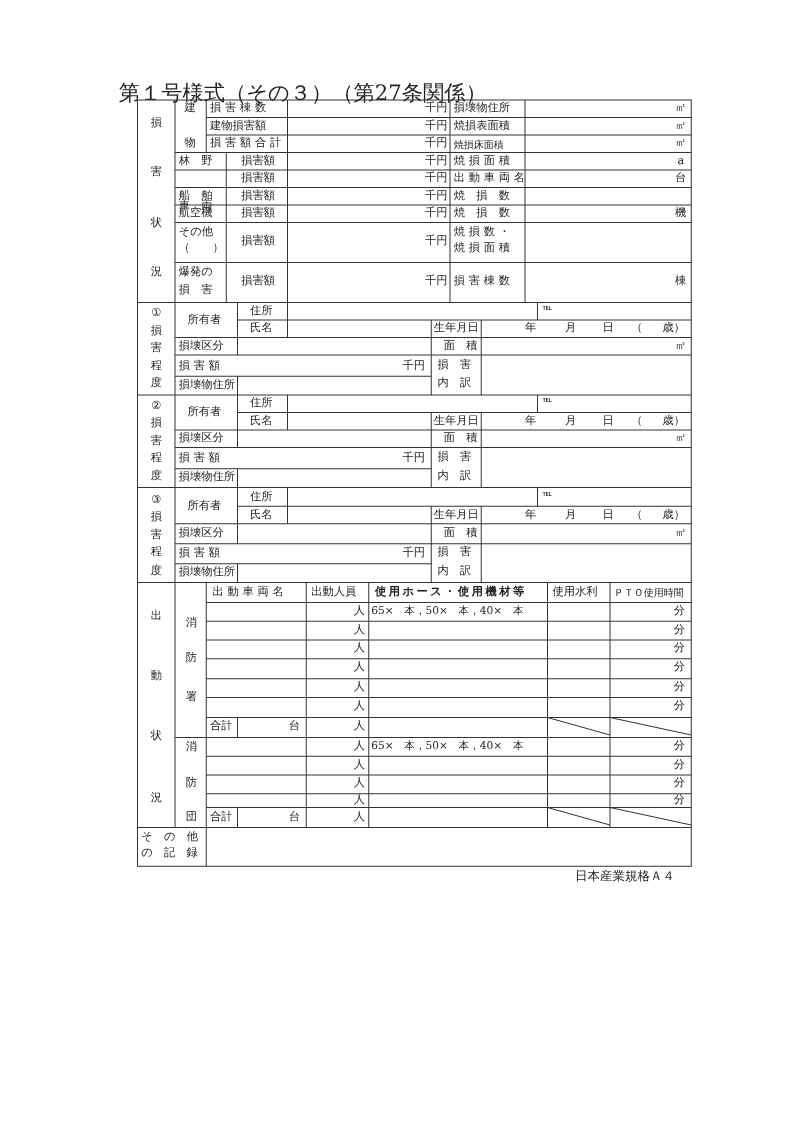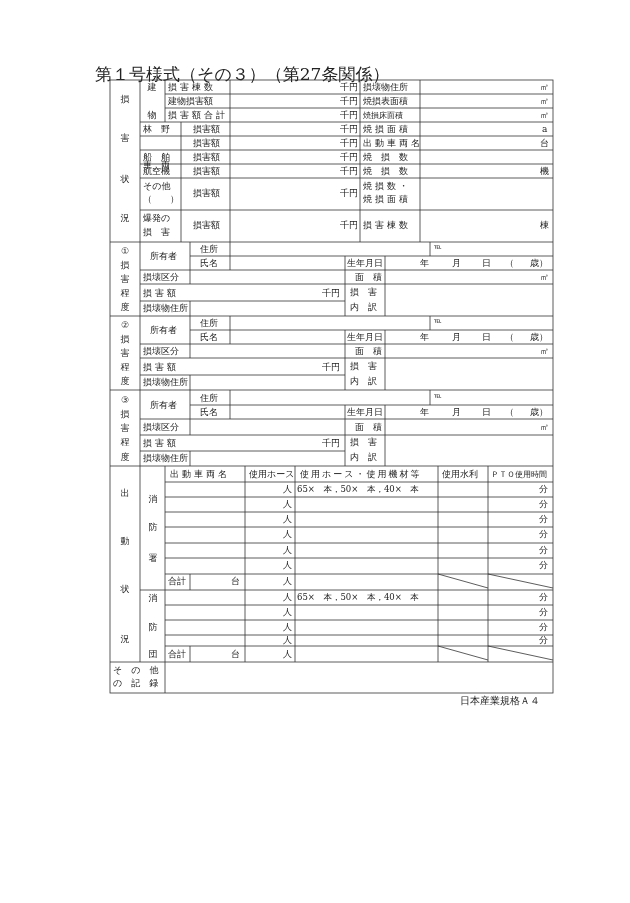--- a/index.html
+++ b/index.html
@@ -258,22 +258,22 @@
 
   <div class="vt" style="left:146px;top:494px;">消</div>
   <div class="vt" style="left:146px;top:522px;">防</div>
   <div class="vt" style="left:146px;top:553px;">署</div>
 
   <div class="vt" style="left:146px;top:593px;">消</div>
   <div class="vt" style="left:146px;top:622px;">防</div>
   <div class="vt" style="left:146px;top:649px;">団</div>
 
   <div class="t sp" style="left:170px;top:469px;">出動車両名</div>
-  <div class="t" style="left:249px;top:469px;">使用ホース</div>
-  <div class="t" style="left:300px;top:469px;letter-spacing:2px;">使用ホース・使用機材等</div>
+  <div class="t" style="left:249px;top:469px;">出動人員</div>
+  <div class="t" style="left:300px;top:469px;letter-spacing:2px;font-weight:bold;">使用ホース・使用機材等</div>
   <div class="t" style="left:442px;top:469px;">使用水利</div>
   <div class="t" style="left:491px;top:469px;font-size:8px;">ＰＴＯ使用時間</div>
 
   <div class="t" style="left:283px;top:484px;">人</div>
   <div class="t" style="left:297px;top:484px;font-size:8.5px;">65×　本，50×　本，40×　本</div>
   <div class="t" style="left:539px;top:484px;">分</div>
 
   <div class="t" style="left:283px;top:499px;">人</div>
   <div class="t" style="left:539px;top:499px;">分</div>
 

